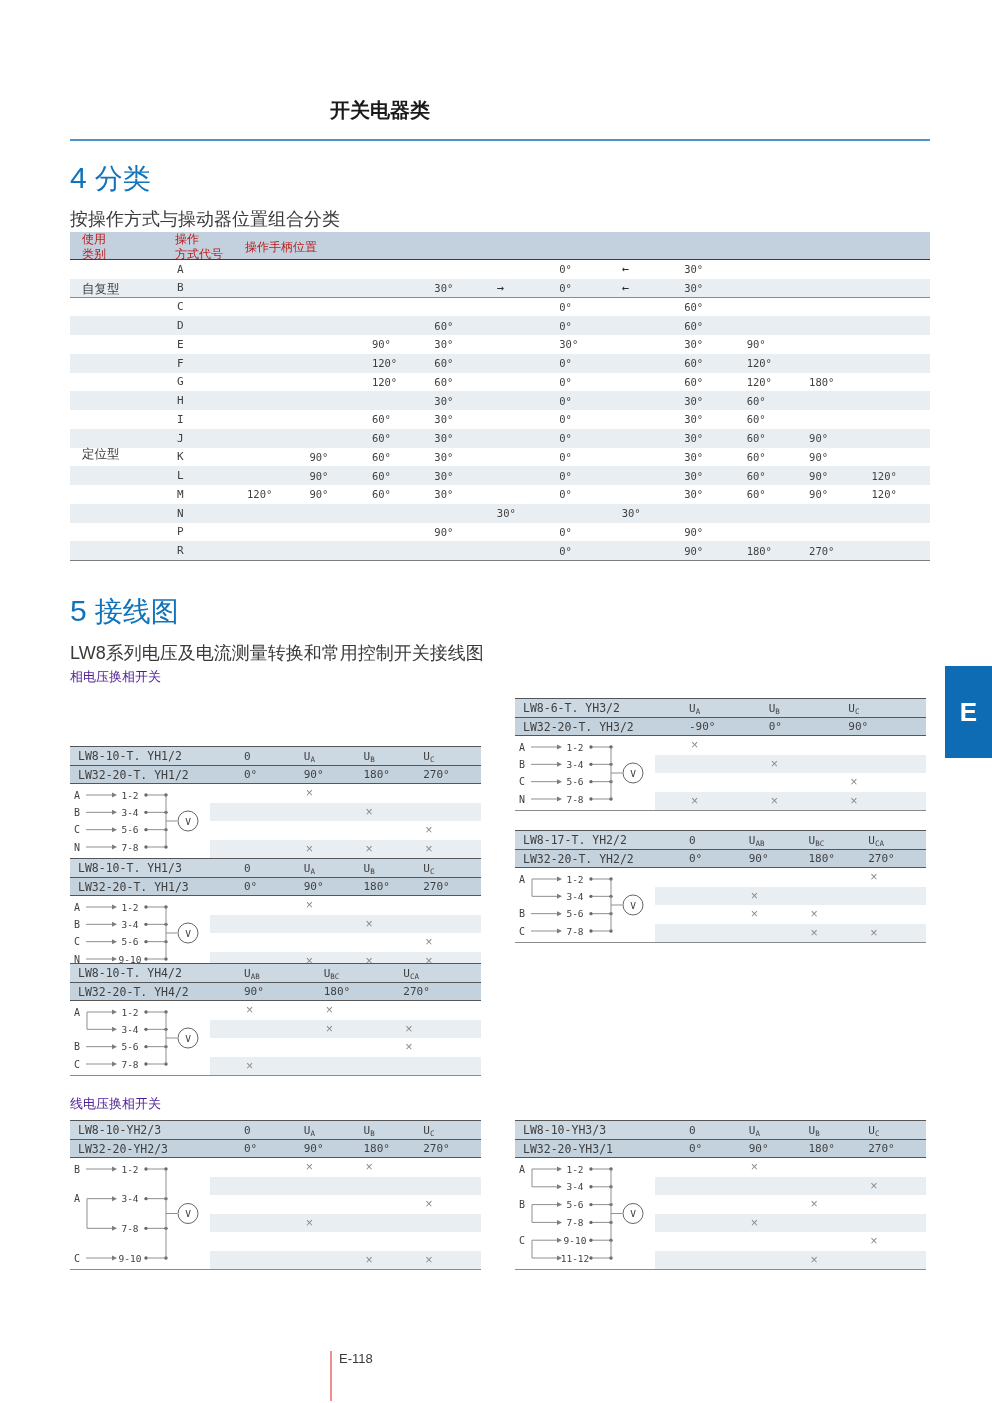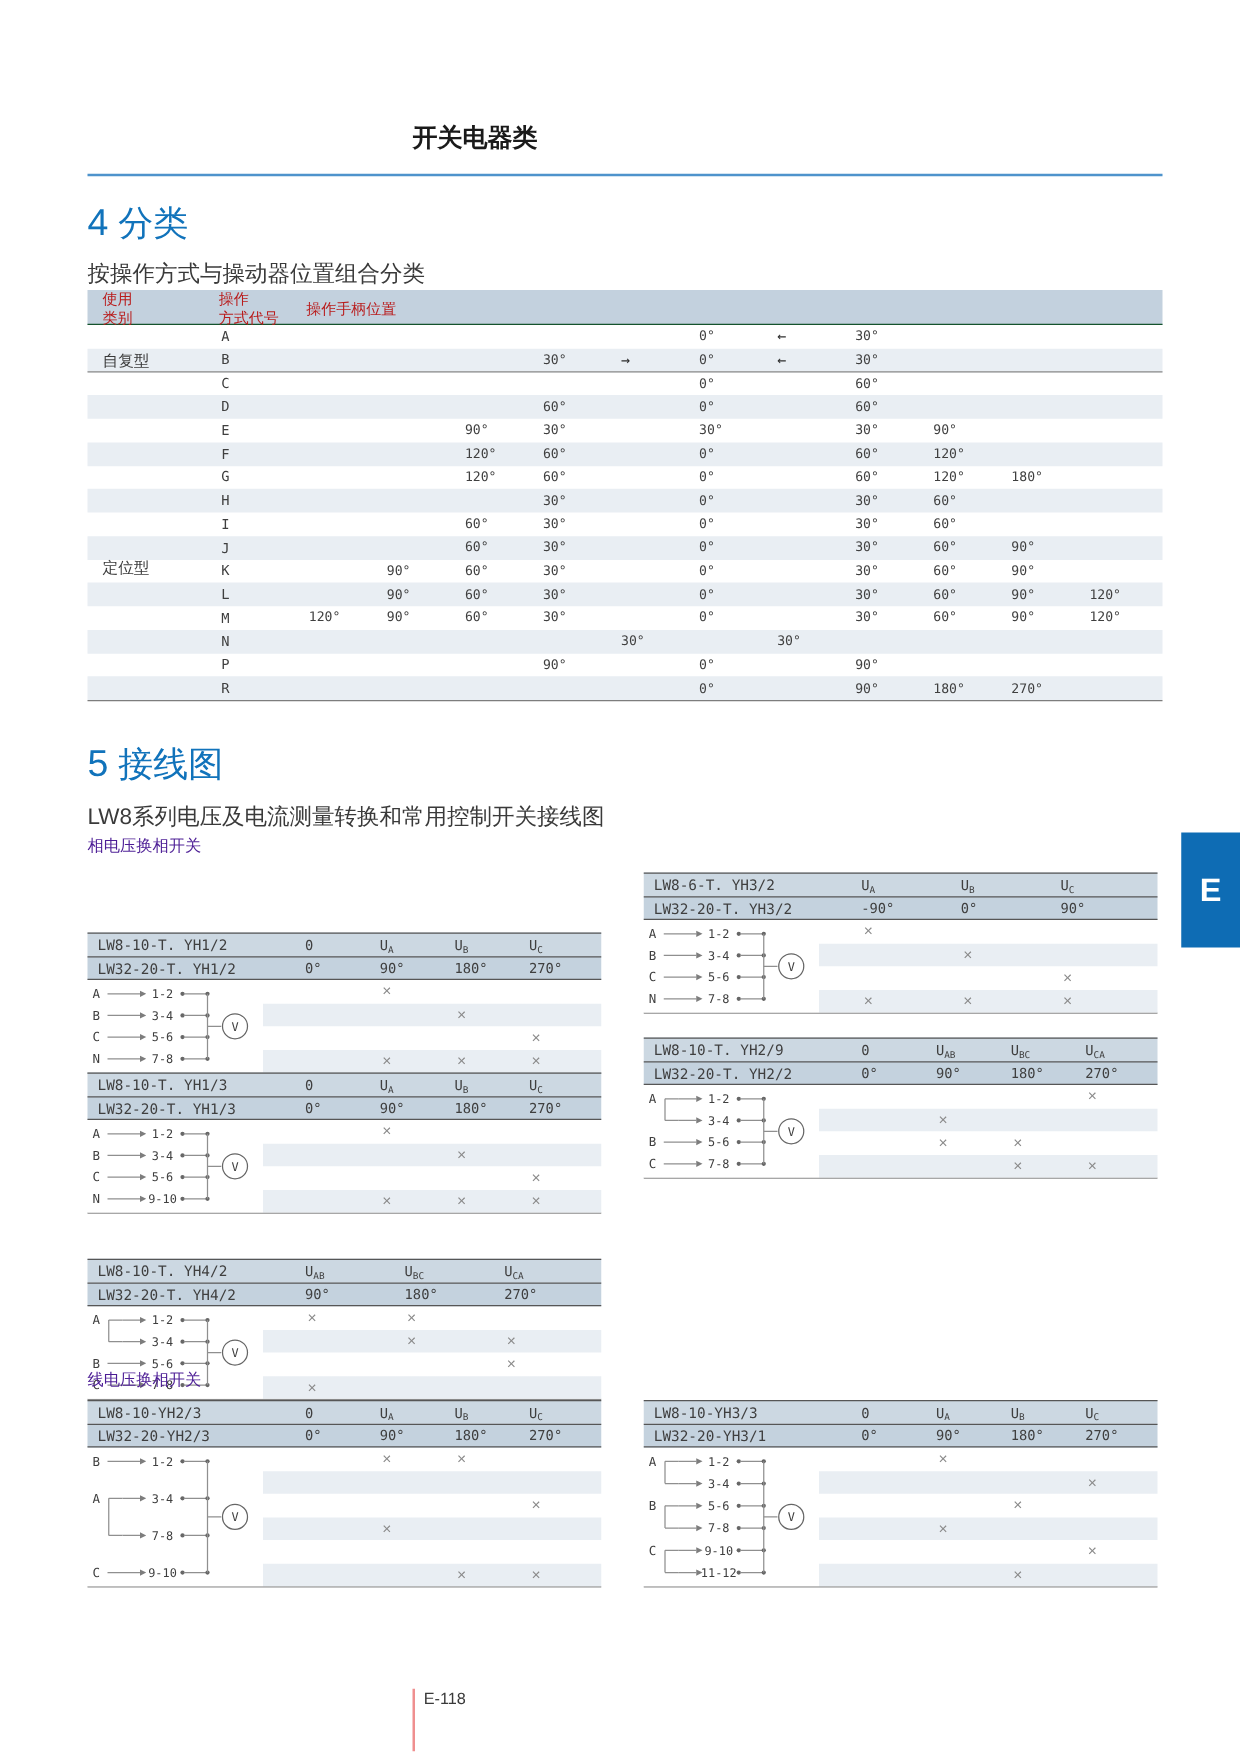--- a/index.html
+++ b/index.html
@@ -562,21 +562,21 @@
           <circle cx="96" cy="63" r="1.7" fill="#666"></circle>
           <line x1="96" y1="11" x2="96" y2="63" stroke="#8f8f8f" stroke-width="1"></line>
           <line x1="96" y1="37" x2="107" y2="37" stroke="#8f8f8f" stroke-width="1"></line>
           <circle cx="118" cy="37" r="10" fill="#fff" stroke="#666" stroke-width="1"></circle>
           <text x="118" y="40.5" font-size="9.5" fill="#3f3f3f" text-anchor="middle" font-family="DejaVu Sans Mono,monospace">V</text>
         </svg>
       </div>
     </div>
   <div class="wtab" style="left: 515px; top: 830px; --n: 4;">
       <div class="wh h1">
-        <div class="m mono">LW8-10-T. YH2/9</div>
+        <div class="m mono">LW8-17-T. YH2/2</div>
         <div class="wcol mono"><span>0</span></div>
         <div class="wcol mono"><span>U</span><span class="sub">AB</span></div>
         <div class="wcol mono"><span>U</span><span class="sub">BC</span></div>
         <div class="wcol mono"><span>U</span><span class="sub">CA</span></div>
       </div>
       <div class="wh h2">
         <div class="m mono">LW32-20-T. YH2/2</div>
         <div class="wcol mono">0°</div>
         <div class="wcol mono">90°</div>
         <div class="wcol mono">180°</div>
@@ -642,21 +642,21 @@
           <circle cx="76" cy="63" r="1.7" fill="#666"></circle>
           <line x1="77" y1="63" x2="96" y2="63" stroke="#8f8f8f" stroke-width="1"></line>
           <circle cx="96" cy="63" r="1.7" fill="#666"></circle>
           <line x1="96" y1="11" x2="96" y2="63" stroke="#8f8f8f" stroke-width="1"></line>
           <line x1="96" y1="37" x2="107" y2="37" stroke="#8f8f8f" stroke-width="1"></line>
           <circle cx="118" cy="37" r="10" fill="#fff" stroke="#666" stroke-width="1"></circle>
           <text x="118" y="40.5" font-size="9.5" fill="#3f3f3f" text-anchor="middle" font-family="DejaVu Sans Mono,monospace">V</text>
         </svg>
       </div>
     </div>
-  <div class="wtab" style="left: 70px; top: 963px; margin-top: 44px; --n: 3;">
+  <div class="wtab" style="left: 70px; top: 963px; --n: 3;">
       <div class="wh h1">
         <div class="m mono">LW8-10-T. YH4/2</div>
         <div class="wcol mono"><span>U</span><span class="sub">AB</span></div>
         <div class="wcol mono"><span>U</span><span class="sub">BC</span></div>
         <div class="wcol mono"><span>U</span><span class="sub">CA</span></div>
       </div>
       <div class="wh h2">
         <div class="m mono">LW32-20-T. YH4/2</div>
         <div class="wcol mono">90°</div>
         <div class="wcol mono">180°</div>

